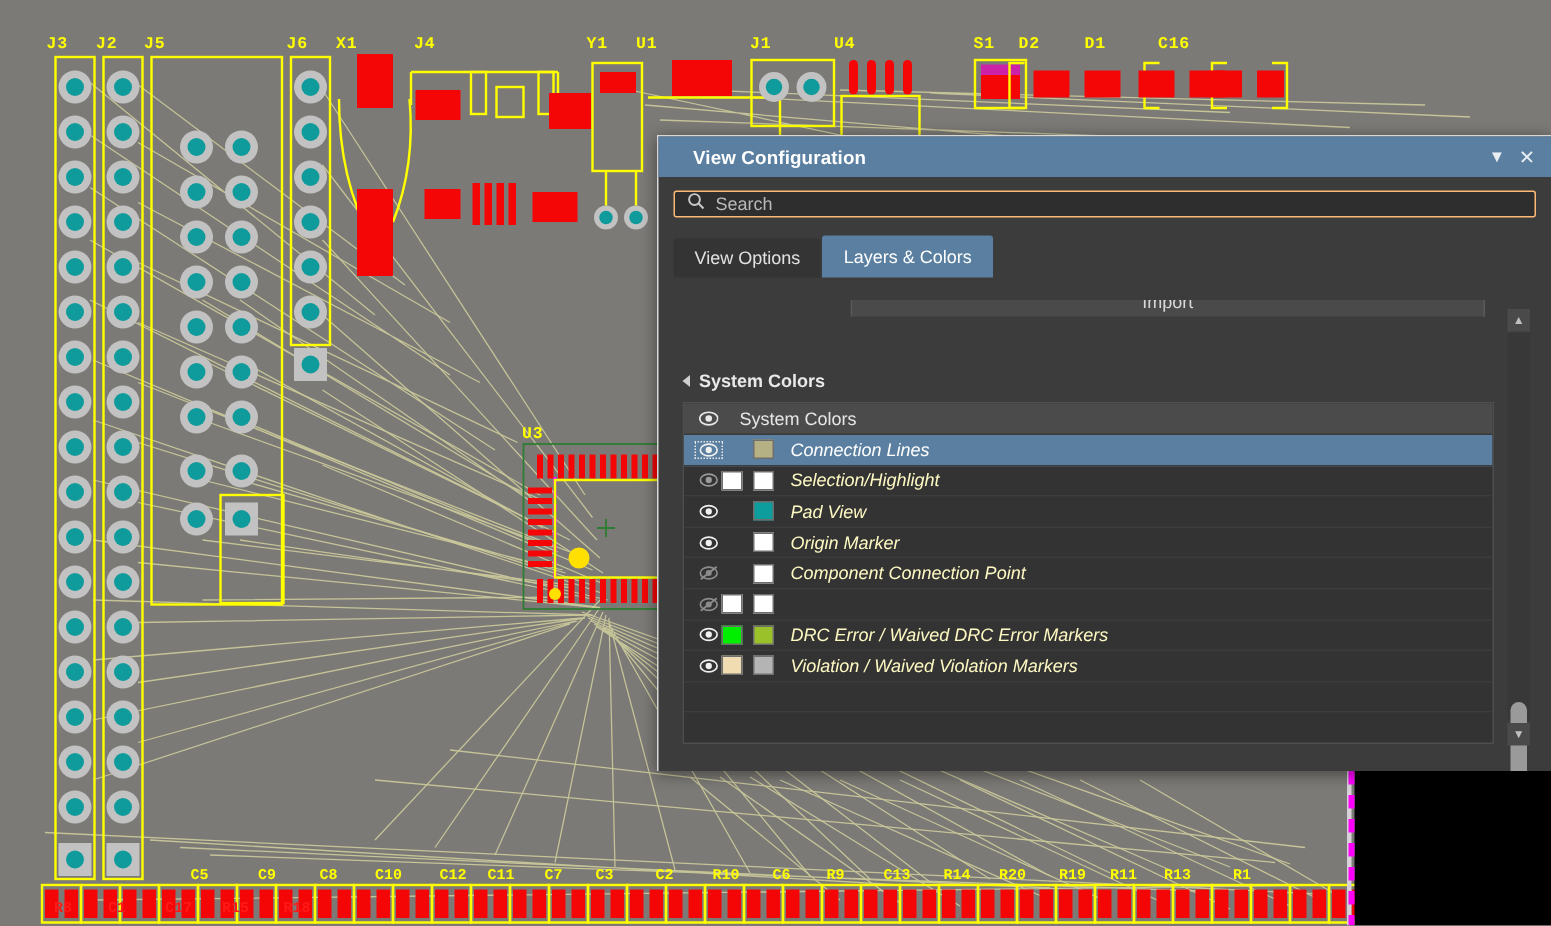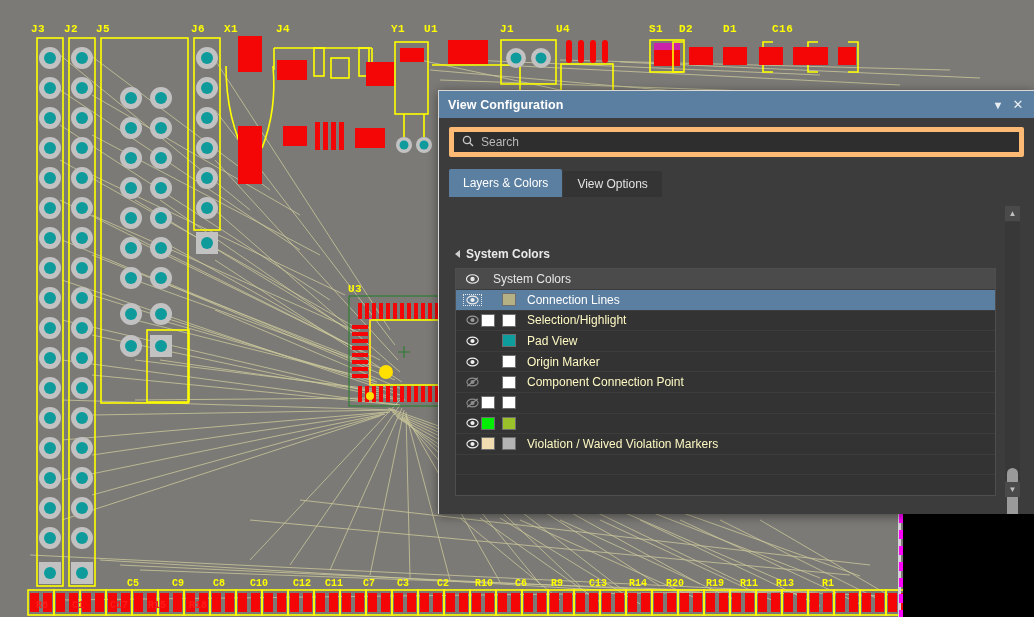--- a/index.html
+++ b/index.html
@@ -27,31 +27,31 @@
   
   #dialog{
     position:absolute;left:438px;top:90px;width:596px;height:424px;
     background:#3c3c3c;
     border-top:1px solid #d8d8d8;border-left:1px solid #d8d8d8;
     box-sizing:border-box;
     box-shadow:0 2px 10px rgba(0,0,0,.45);
   }
   #titlebar{
     height:27px;background:#5b7fa0;display:flex;align-items:center;
-    padding:0 6px 0 9px;box-sizing:border-box;
+    padding:0 6px 0 23px;box-sizing:border-box;
   }
   #titlebar .ttl{color:#ffffff;font-size:12.5px;font-weight:bold;flex:1;letter-spacing:.1px;}
   .tbtn{width:20px;height:20px;display:flex;align-items:center;justify-content:center;
         color:#e9eef3;font-size:11px;cursor:default;}
   .tbtn.close{font-size:13px;}
 
   #dlgbody{padding:9px 10px 0 10px;box-sizing:border-box;height:calc(100% - 27px);position:relative;}
 
   #searchwrap{
-    height:30px;background:#2e2e2e;border:5px solid #fdba74;border-radius:2px;
+    height:18px;background:#2e2e2e;border:1px solid #fdba74;border-radius:2px;
     display:flex;align-items:center;padding:0 8px;box-sizing:border-box;margin-bottom:12px;
   }
   #searchwrap svg{flex:none;margin-right:7px;}
   #searchtext{color:#b9b9b9;font-size:12px;}
 
   #tabs{display:flex;align-items:flex-end;height:28px;position:relative;z-index:3;}
   .tab{
     height:26px;padding:0 14px;display:flex;align-items:center;justify-content:center;
     font-size:12px;color:#e2e2e2;background:#343434;margin-right:1px;
     border-top-left-radius:2px;border-top-right-radius:2px;cursor:default;
@@ -102,21 +102,21 @@
   .row{
     height:20.6px;display:flex;align-items:center;padding-left:8px;box-sizing:border-box;
     border-bottom:1px solid #3c3c3c;position:relative;
   }
   .row.sel{background:#5b7fa0;}
   .row .lbl{color:#fef9c3;font-size:12px;}
   .row.sel .lbl{color:#ffffff;}
   .eye{width:17px;flex:none;display:flex;align-items:center;justify-content:center;cursor:default;}
   .sw{width:14px;height:13px;flex:none;border:1px solid #6e6e6e;box-sizing:border-box;cursor:default;}
   .swcell{width:21px;flex:none;display:flex;align-items:center;justify-content:flex-start;}
-  .labelcell{margin-left:4px;}
+  .labelcell{margin-left:4px;font-style:italic;}
   .eyebox{outline:1px dotted #e8e8e8;outline-offset:0px;}
 </style>
 </head>
 <body>
 
 <div id="pcb">
   <svg width="1034" height="617" viewBox="0 0 1034 617">
 
     <g>
       <path class="ratline" d="M60 55 L250 210 M60 90 L300 250 M60 125 L330 300 M60 160 L360 330 M60 200 L380 360
@@ -599,27 +599,28 @@
       <span>
         <svg width="12" height="12" viewBox="0 0 12 12">
           <circle cx="5" cy="5" r="3.6" fill="none" stroke="#c8c8c8" stroke-width="1.3"></circle>
           <line x1="7.7" y1="7.7" x2="11" y2="11" stroke="#c8c8c8" stroke-width="1.4"></line>
         </svg>
       </span>
       <span id="searchtext">Search</span>
     </div>
 
     <div id="tabs">
+      <div class="tab">View Options</div>
       <div class="tab active">Layers &amp; Colors</div>
-      <div class="tab">View Options</div>
     </div>
 
     <div id="tabpanel">
 
       <div id="ieRow">
+        <div class="iebtn">Import</div>
       </div>
 
       <div id="panelScrollUp">▲</div>
       <div id="panelTrack"></div>
       <div id="panelThumb"></div>
       <div id="panelScrollDn">▼</div>
 
       <div id="sectionHdr">
         <span class="tri"></span>
         <span>System Colors</span>
@@ -725,20 +726,21 @@
                   <ellipse cx="6.5" cy="5" rx="5.6" ry="3.9" fill="none" stroke="#f0f0f0" stroke-width="1.1"></ellipse>
                   <circle cx="6.5" cy="5" r="2.1" fill="#f0f0f0"></circle>
                 </svg>
               </span>
               <span class="swcell">
                 <span class="sw" style="background: rgb(0, 238, 0);"></span>
               </span>
               <span class="swcell">
                 <span class="sw" style="background: rgb(154, 193, 42);"></span>
               </span>
+              <span class="lbl labelcell">DRC Error / Waived DRC Error Markers</span>
             </div>
             <div class="row">
               <span class="eye">
                 <svg width="13" height="10" viewBox="0 0 13 10">
                   <ellipse cx="6.5" cy="5" rx="5.6" ry="3.9" fill="none" stroke="#f0f0f0" stroke-width="1.1"></ellipse>
                   <circle cx="6.5" cy="5" r="2.1" fill="#f0f0f0"></circle>
                 </svg>
               </span>
               <span class="swcell">
                 <span class="sw" style="background: rgb(240, 220, 176);"></span>

